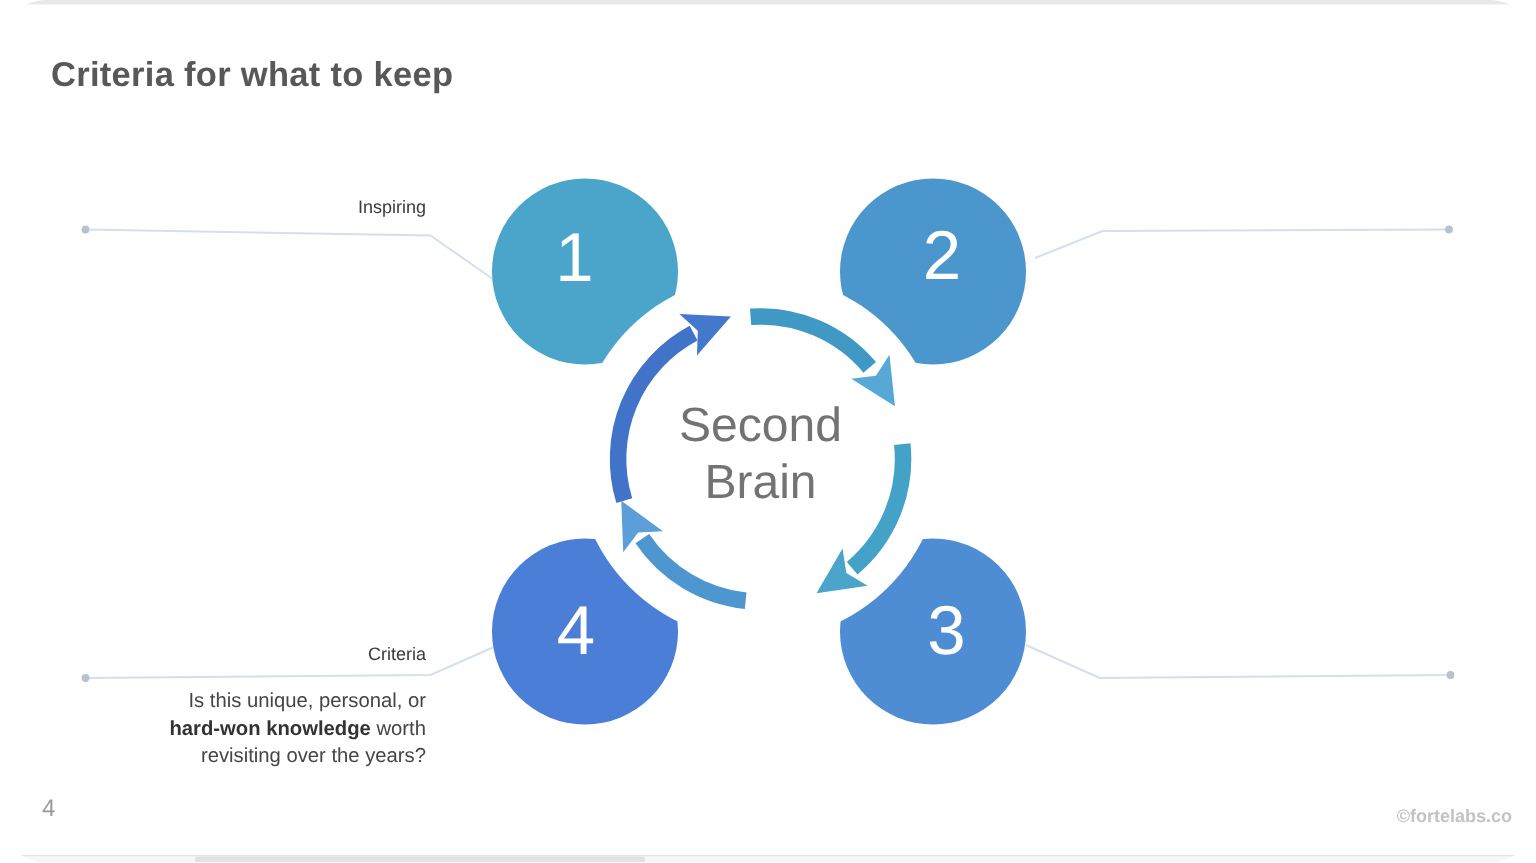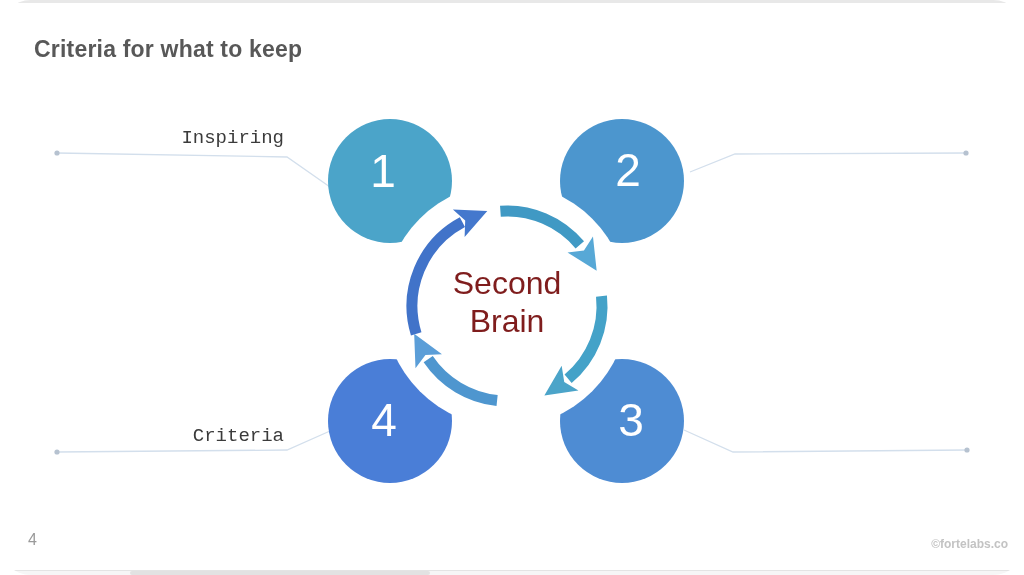--- a/index.html
+++ b/index.html
@@ -19,26 +19,26 @@
 
   .slide-title{
     position:absolute;left:34px;top:36px;
     font-size:23px;font-weight:700;color:#585858;letter-spacing:0.2px;
   }
 
   .diagram-svg{position:absolute;left:0;top:0;}
 
   .center-label{
     position:absolute;left:407px;top:264px;width:200px;
-    text-align:center;font-size:32px;line-height:38px;color:#7f1d1d;
+    text-align:center;font-size:32px;line-height:38px;color:#737373;
     white-space:pre-line;
   }
 
   .quadrant{position:absolute;}
-  .quadrant .q-heading{font-size:19px;line-height:26px;color:#3b3b3b;font-family:Liberation Mono, monospace;}
+  .quadrant .q-heading{font-size:12px;line-height:26px;color:#3b3b3b;}
   .quadrant .q-body{
     margin-top:9px;font-size:13.5px;line-height:18.5px;color:#454545;
     white-space:pre-line;
   }
   .quadrant .q-body b{color:#333333;}
   .q-right{text-align:right;}
   .q-left{text-align:left;}
 
   .q-top-left{top:125px;right:740px;width:250px;}
   .q-top-right{top:125px;left:732px;width:258px;}
@@ -101,20 +101,23 @@
   <div class="center-label">Second
 Brain</div>
 
   <div class="quadrant q-top-left q-right">
     <div class="q-heading">Inspiring</div>
   </div>
 
 
   <div class="quadrant q-bottom-left q-right">
     <div class="q-heading">Criteria</div>
+    <div class="q-body">Is this unique, personal, or
+<b>hard-won knowledge</b> worth
+revisiting over the years?</div>
   </div>
 
 
   <div class="page-number">4</div>
   <div class="credit">©fortelabs.co</div>
 
   <div class="edge-bottom-line"></div>
   <div class="edge-bottom-area"></div>
   <div class="edge-bottom-seg"></div>
 </div>

